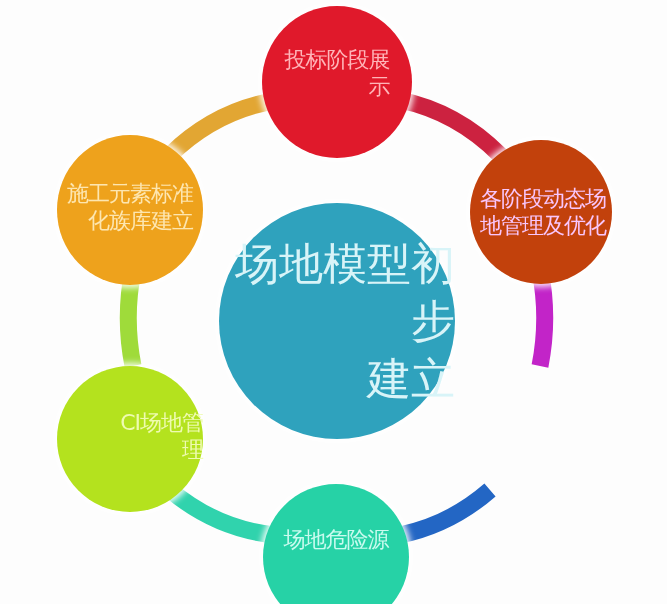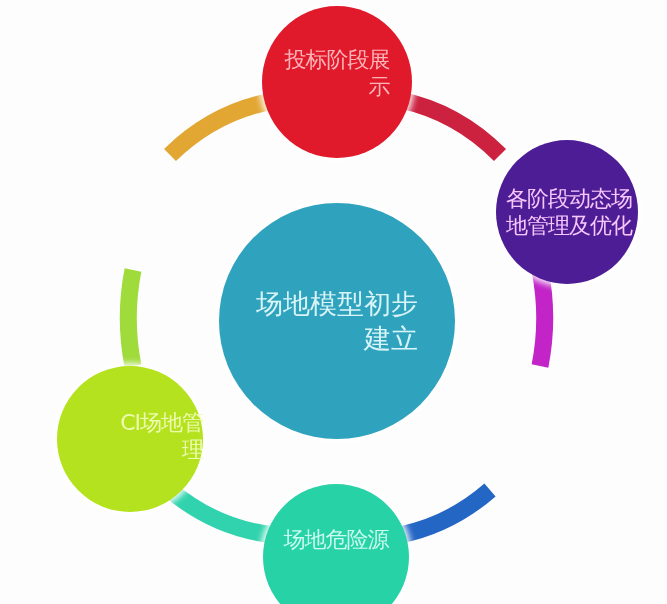--- a/index.html
+++ b/index.html
@@ -17,21 +17,21 @@
       display: flex; align-items: center; justify-content: center;
       text-align: right;
       box-shadow: 0 0 6px 3px rgba(255,255,255,0.9);
     }
     .node .label {
       display: block;
       line-height: 1.25;
       letter-spacing: -1px;
       font-weight: normal;
     }
-    .center-node .label { font-size: 27px; line-height: 1.3; letter-spacing: 0; }
+    .center-node .label { font-size: 44px; line-height: 1.3; letter-spacing: 0; }
     .sat .label { font-size: 22px; }
   </style>
 </head>
 <body>
 
 <div class="stage">
 
   <svg class="ring" width="667" height="604" viewBox="0 0 667 604">
 
     <path d="M 170 155 A 205 226 0 0 1 280 100" fill="none" stroke="#e2a633" stroke-width="17"></path>
@@ -54,34 +54,40 @@
     </span>
   </div>
 
   <div class="node sat" style="left:262px; top:6px; width:150px; height:152px; background:#e0192b; color:#ffb4b8;">
     <span class="label" style="margin-top:-18px;">
       <span>投标阶段展</span><br>
       <span>示</span>
     </span>
   </div>
 
-  <div class="node sat" style="left:496px; top:140px; width:142px; height:144px; background:#4c1d95; color:#f8c6fc;">
+  <div class="node sat" style="left:470px; top:140px; width:142px; height:144px; background:#c2410c; color:#f8c6fc;">
     <span class="label" style="margin-left:-6px; margin-right:-10px;">
       <span>各阶段动态场</span><br>
       <span>地管理及优化</span>
     </span>
   </div>
 
 
   <div class="node sat" style="left:263px; top:484px; width:146px; height:146px; background:#26d2a6; color:#c9fbef;">
     <span class="label" style="margin-top:-30px;font-family:Liberation Mono, monospace;">
       <span>场地危险源</span><br>
     </span>
   </div>
 
   <div class="node sat" style="left:57px; top:366px; width:146px; height:146px; background:#b4e21e; color:#eefbb0;">
     <span class="label" style="margin-top:-6px;margin-left:48px;">
       <span>CI场地管理</span>
     </span>
   </div>
 
+  <div class="node sat" style="left:57px; top:135px; width:146px; height:150px; background:#eea21c; color:#fde6b0;">
+    <span class="label" style="margin-top:-6px;">
+      <span>施工元素标准</span><br>
+      <span>化族库建立</span>
+    </span>
+  </div>
 
 </div>
 
 </body></html>

